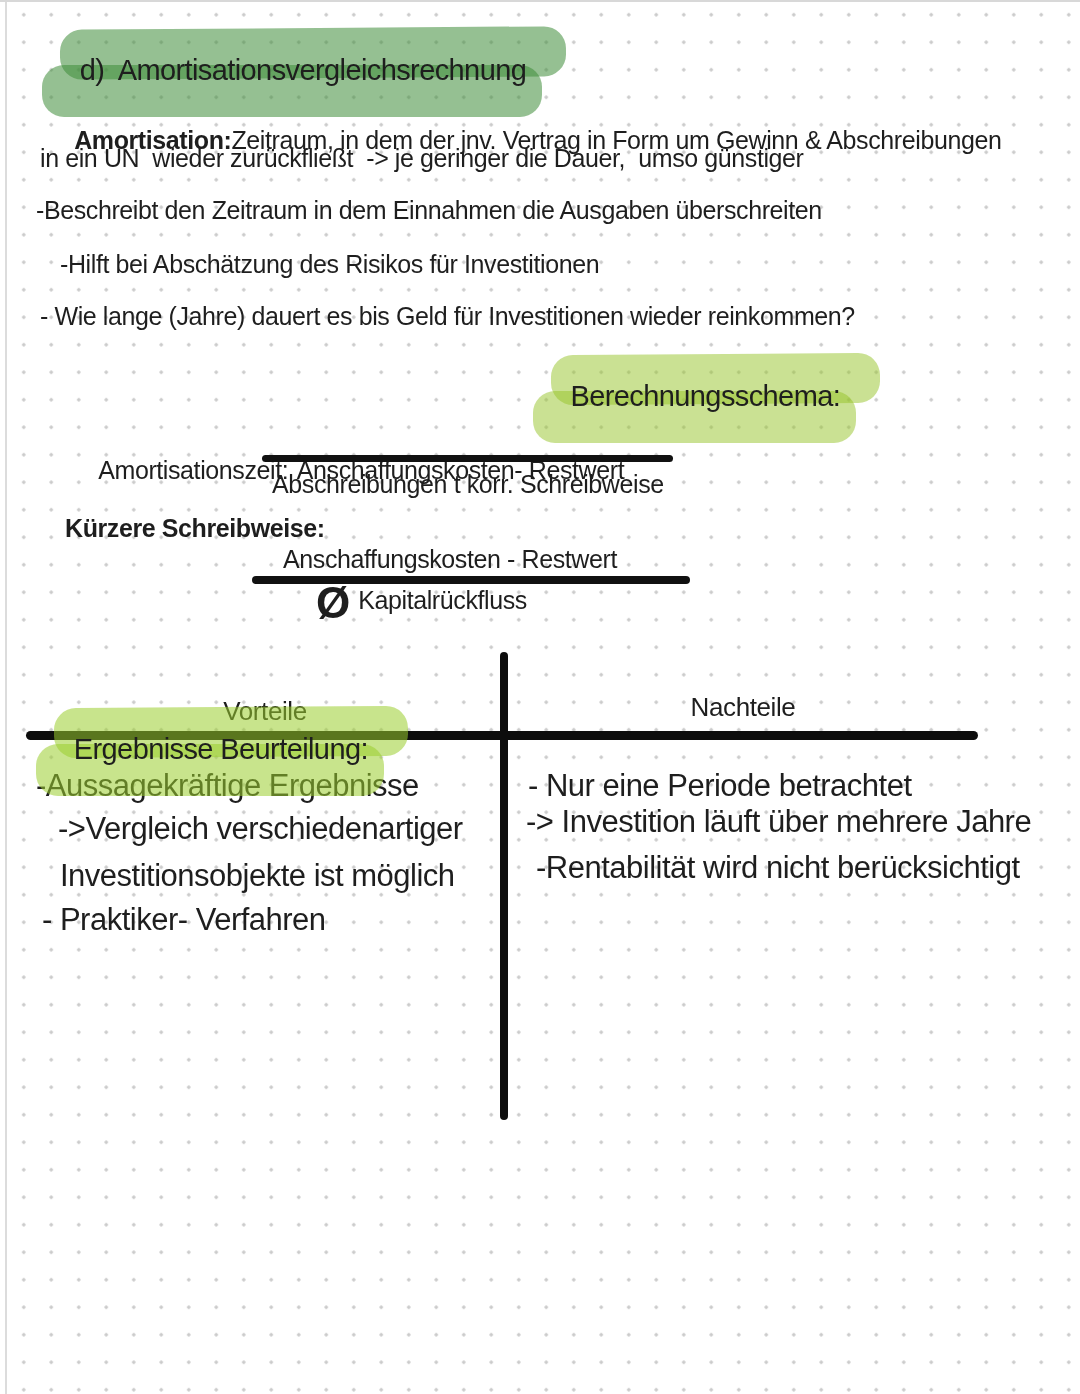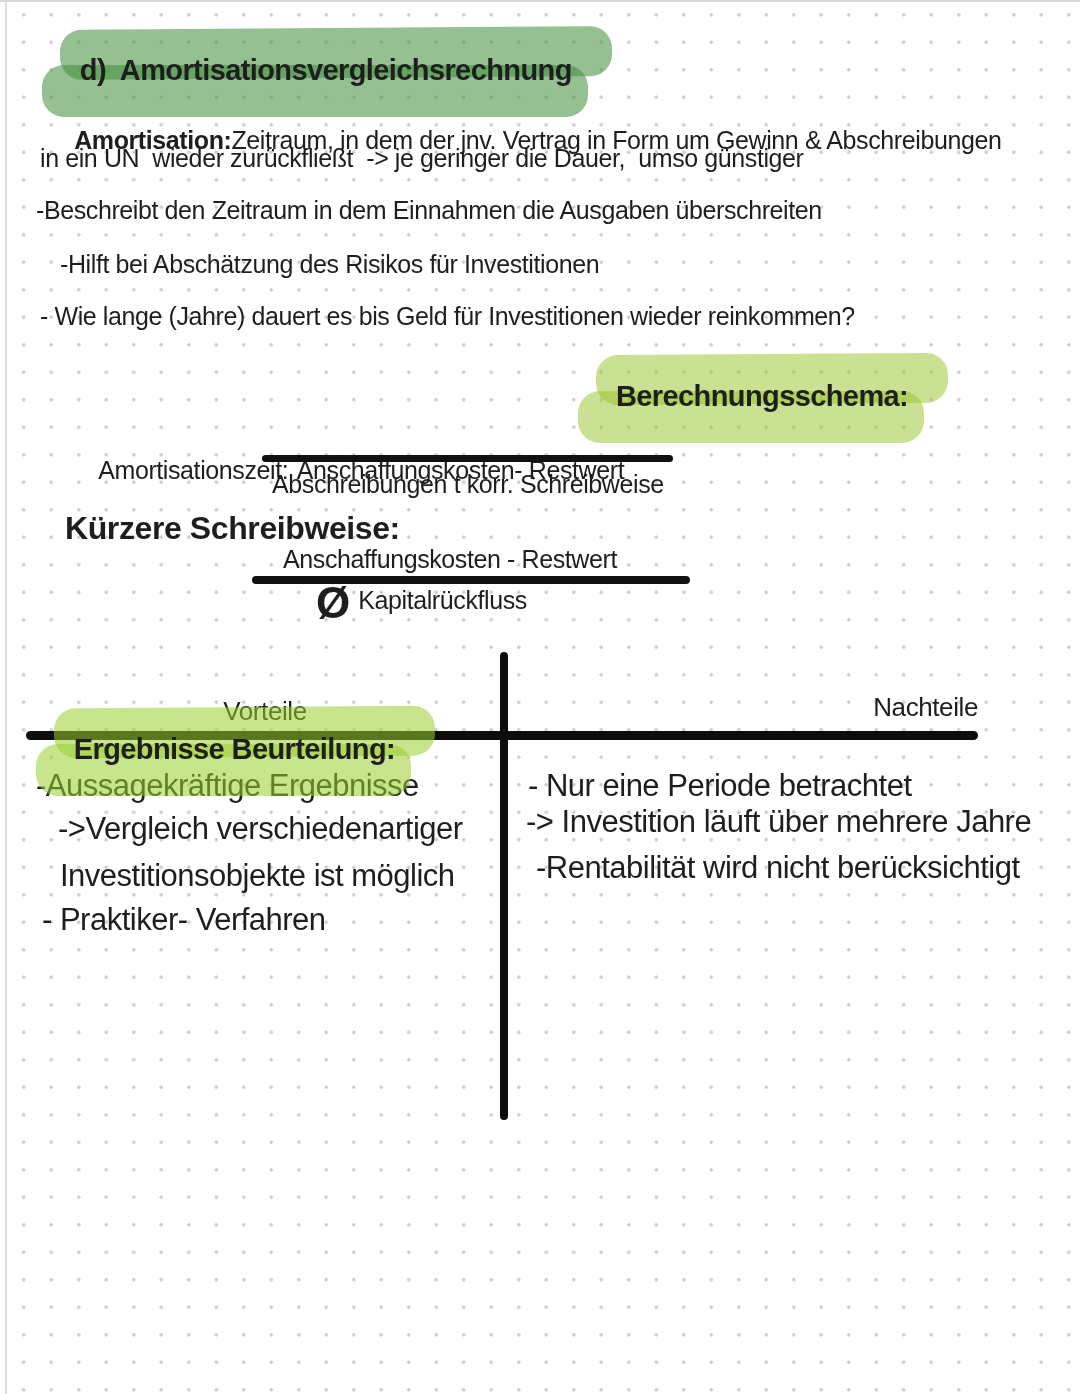--- a/index.html
+++ b/index.html
@@ -18,21 +18,21 @@
     background-size:27.5px 27.5px;
     background-position:10px -1px;
     border-top:2px solid #d8d8d8;
   }
   .margin-line{position:absolute;left:5px;top:0;width:2px;height:100%;background:#dcdcdc;}
   .abs{position:absolute;white-space:pre-wrap;}
   .body-txt{font-size:25px;letter-spacing:-0.4px;line-height:32px;}
   .bold{font-weight:700;}
   
   .hl{position:relative;display:inline-block;padding:8px 26px 10px 16px;}
-  .hl .txt{position:relative;z-index:2;font-weight:700;font-size:29px;letter-spacing:-0.6px;white-space:pre-wrap;}
+  .hl .txt{position:relative;z-index:2;font-weight:400;font-size:29px;letter-spacing:-0.6px;white-space:pre-wrap;}
   .hl::before,.hl::after{content:"";position:absolute;z-index:1;border-radius:22px;background:var(--c);}
   .hl::before{left:14px;top:0;right:-14px;height:58%;transform:rotate(-0.4deg);}
   .hl::after{left:-4px;top:42%;right:10px;height:60%;}
   .hl-green{--c:var(--hl-green);}
   .hl-lime{--c:var(--hl-lime);}
   .hl-lime2{--c:var(--hl-lime2);}
   .frac-bar{position:absolute;background:#111;border-radius:4px;}
   .divider-v{position:absolute;background:#0d0d0d;border-radius:5px;}
   .divider-h{position:absolute;background:#0d0d0d;border-radius:5px;}
   .col-header{font-size:26px;letter-spacing:-0.4px;text-align:center;}
@@ -66,37 +66,37 @@
   <div class="abs hl hl-lime" style="left:26px;top:352px;">
     <span class="txt">Berechnungsschema:</span>
   </div>
 
   <div class="abs body-txt" style="left:72px;top:420px;">
     <span>Amortisationszeit:</span><span> </span><span style="margin-left:2px;">Anschaffungskosten- Restwert</span>
   </div>
   <div class="frac-bar" style="left:262px;top:453px;width:411px;height:7px;"></div>
   <div class="abs body-txt" style="left:272px;top:466px;">Abschreibungen t korr. Schreibweise</div>
 
-  <div class="abs body-txt bold" style="left:65px;top:510px;font-size:32px;">Kürzere Schreibweise:</div>
+  <div class="abs body-txt bold" style="left:65px;top:510px;font-size:25px;">Kürzere Schreibweise:</div>
   <div class="abs body-txt" style="left:283px;top:541px;">Anschaffungskosten - Restwert</div>
   <div class="frac-bar" style="left:252px;top:574px;width:438px;height:8px;"></div>
   <div class="abs denom-row" style="left:316px;top:582px;">
     <span class="avg-symbol">Ø</span>
     <span class="body-txt">Kapitalrückfluss</span>
   </div>
 
   
   <div class="abs hl hl-lime2" style="left:40px;top:618px;">
     <span class="txt">Ergebnisse Beurteilung:</span>
   </div>
 
   
   <div class="divider-v" style="left:500px;top:650px;width:8px;height:468px;"></div>
   <div class="abs col-header" style="left:30px;top:694px;width:470px;">Vorteile</div>
-  <div class="abs col-header" style="left:508px;top:690px;width:470px;text-align:right;">Nachteile</div>
+  <div class="abs col-header" style="left:508px;top:690px;width:470px;">Nachteile</div>
   <div class="divider-h" style="left:26px;top:729px;width:952px;height:9px;"></div>
 
   <div class="abs cell" style="left:36px;top:766px;">-Aussagekräftige Ergebnisse</div>
   <div class="abs cell" style="left:60px;top:856px;">Investitionsobjekte ist möglich</div>
   <div class="abs cell" style="left:58px;top:809px;">-&gt;Vergleich verschiedenartiger</div>
   <div class="abs cell" style="left:42px;top:900px;">- Praktiker- Verfahren</div>
 
   <div class="abs cell" style="left:528px;top:766px;">- Nur eine Periode betrachtet</div>
   <div class="abs cell" style="left:526px;top:802px;">-&gt; Investition läuft über mehrere Jahre</div>
   <div class="abs cell" style="left:536px;top:848px;text-align:center;">-Rentabilität wird nicht berücksichtigt</div>

